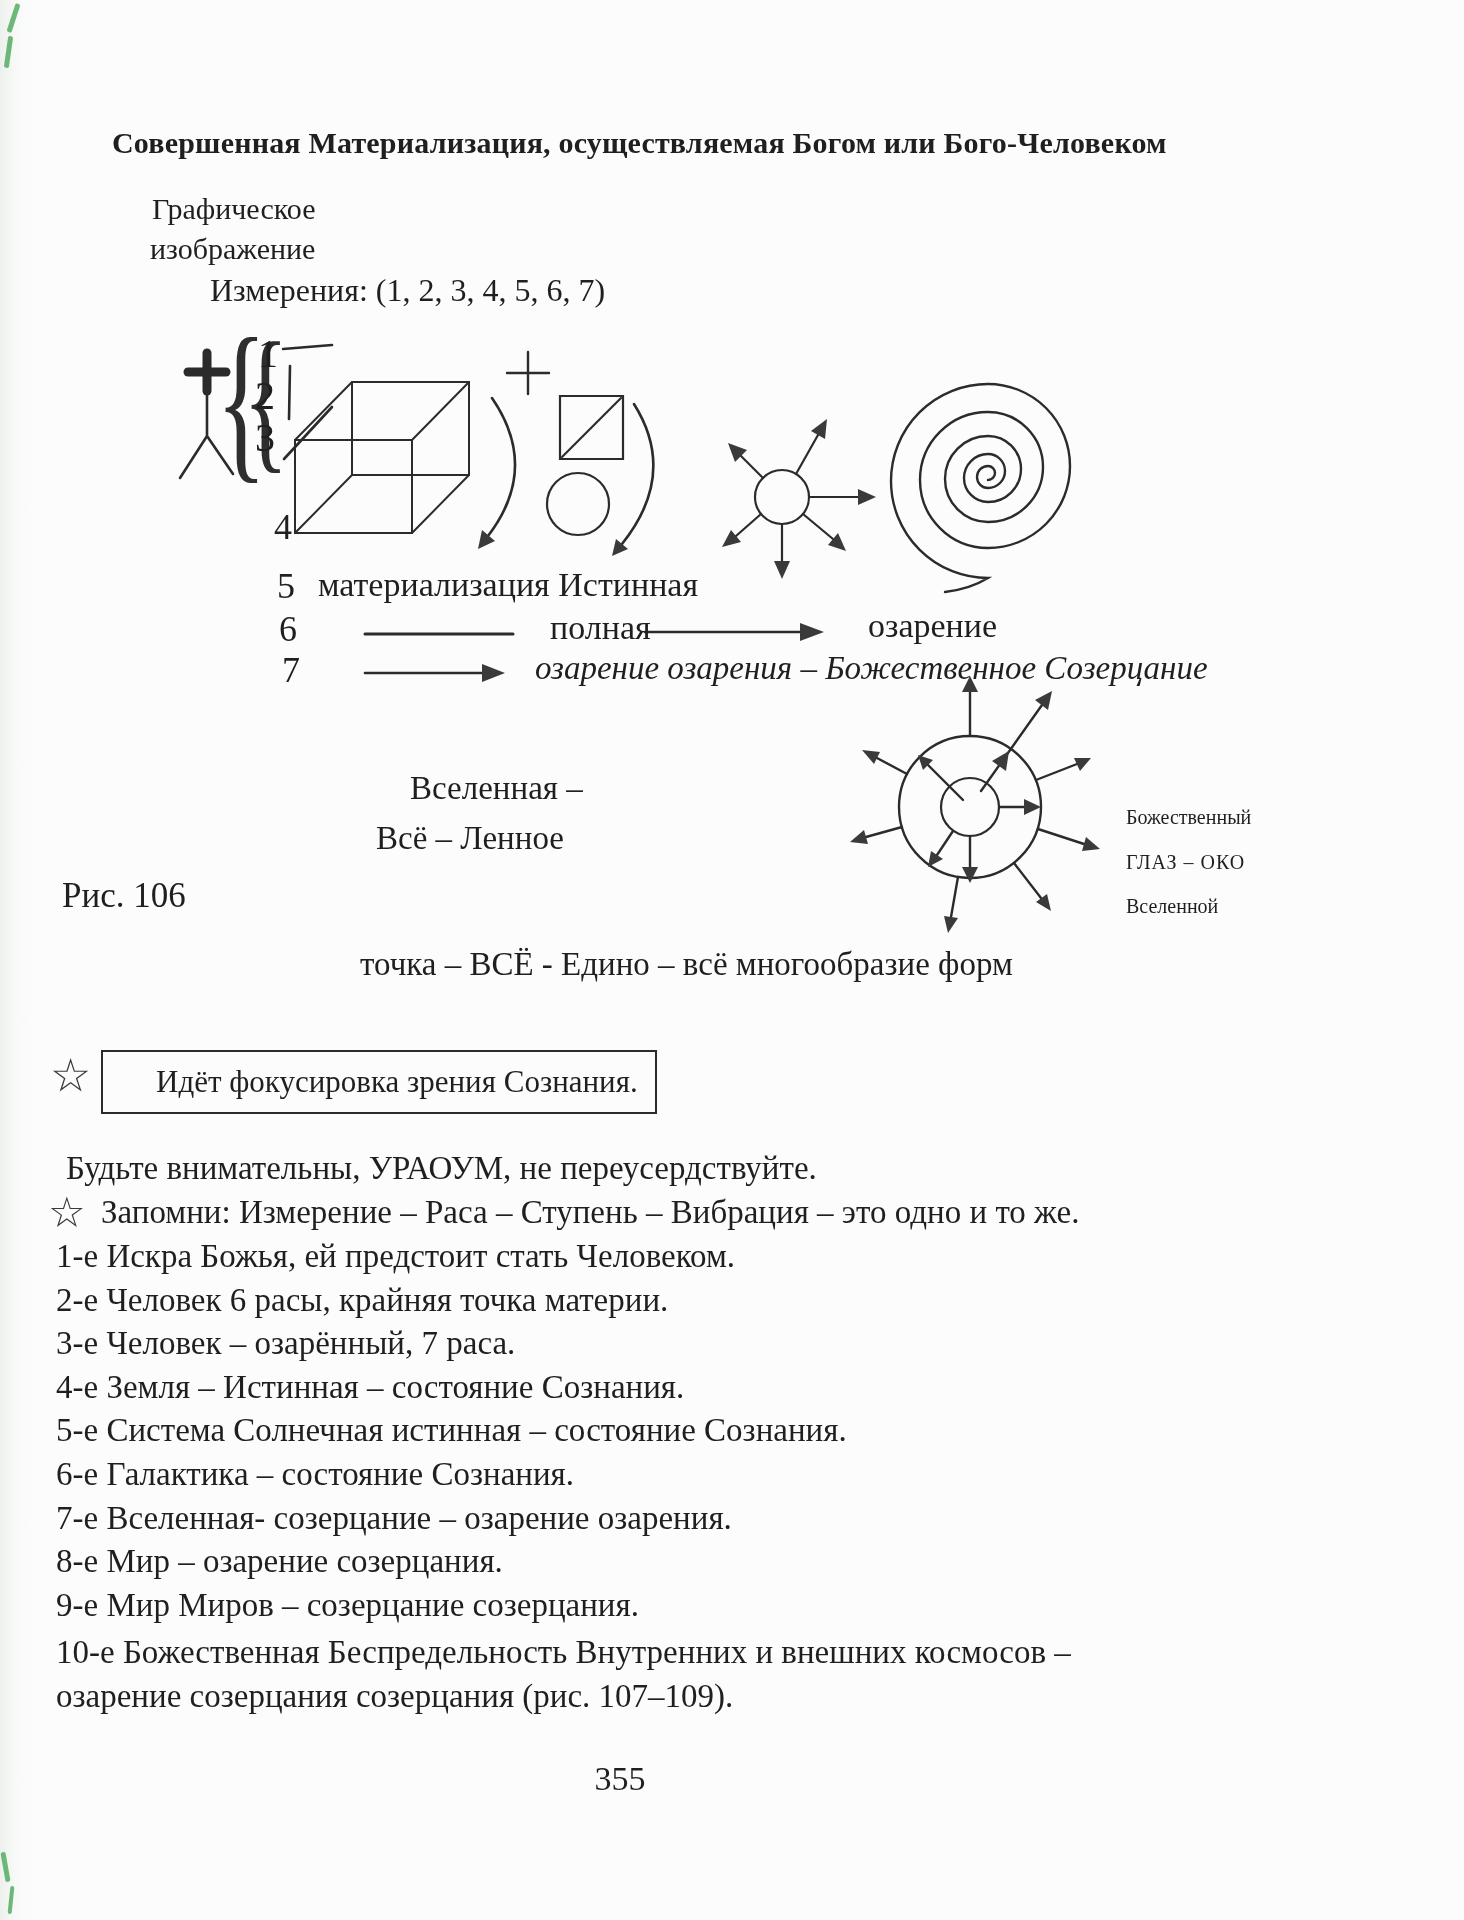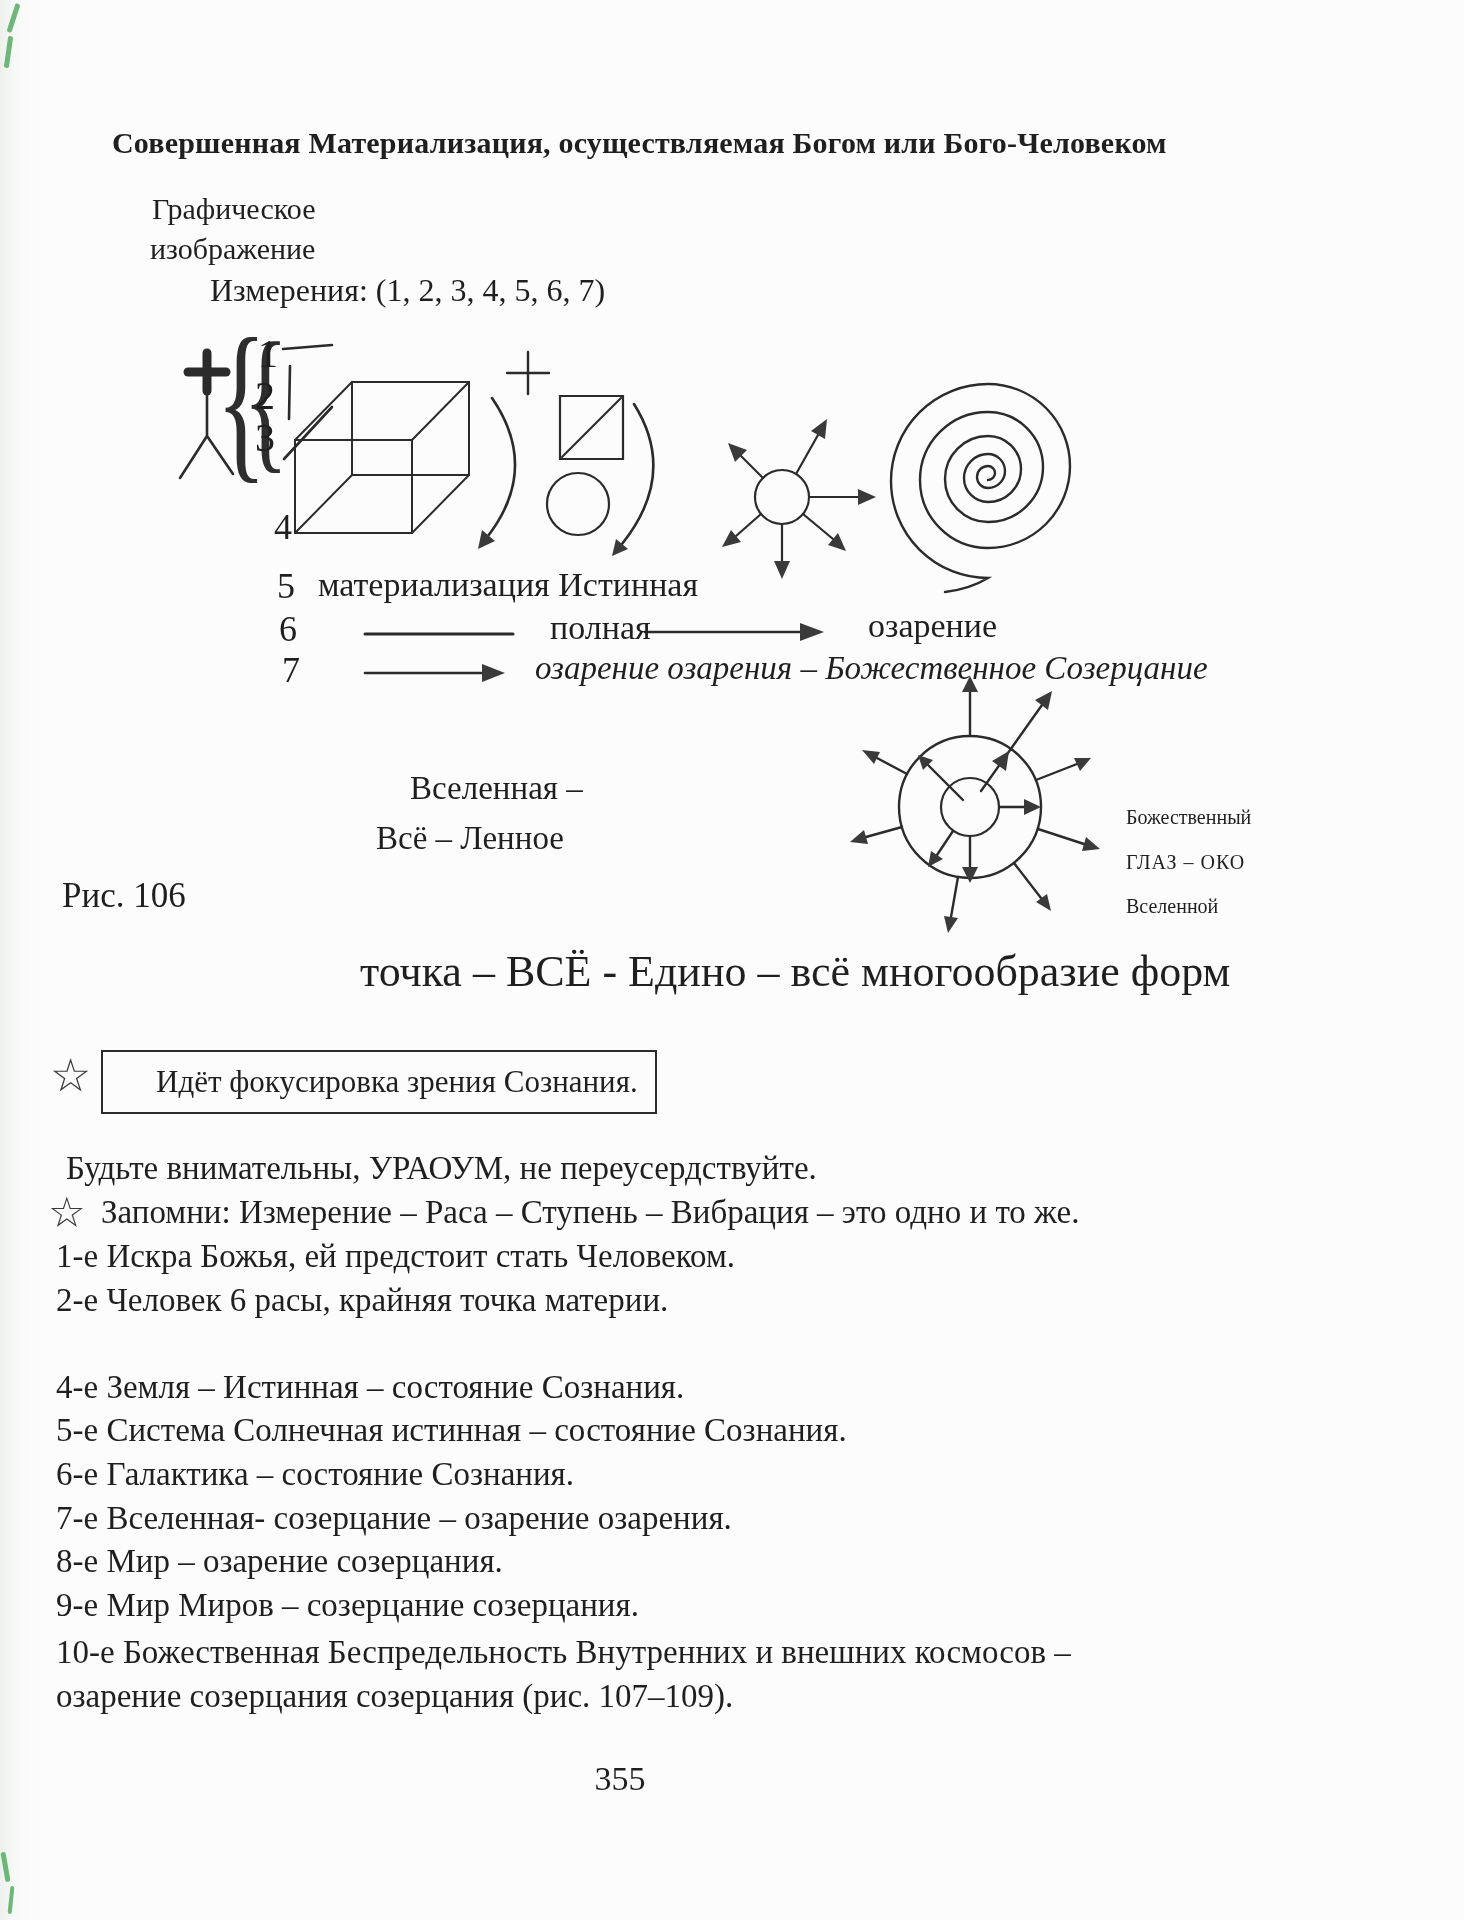--- a/index.html
+++ b/index.html
@@ -22,21 +22,21 @@
   .cap{font-size:30px;}
   .dim{font-size:32px;}
   .num123{font-size:40px;}
   .num4567{font-size:36px;}
   .row5{font-size:34px;}
   .row6{font-size:34px;}
   .row7{font-size:33px;}
   .uni{font-size:33px;}
   .fig{font-size:35px;}
   .eyelbl{font-size:20px;}
-  .point{font-size:44px;}
+  .point{font-size:33px;}
   .star{font-family:"DejaVu Sans", sans-serif;color:#3a3a3a;}
   .box{
     position:absolute;left:101px;top:1050px;width:512px;height:60px;
     border:2px solid #2b2b2b;display:flex;align-items:center;padding-left:40px;
   }
   .box span{font-size:31px;padding-left:13px;white-space:nowrap;}
   .body-line{font-size:33px;}
   .list-item{position:absolute;font-size:33px;white-space:nowrap;}
   .list-item.wrap{white-space:normal;width:1140px;line-height:44px;}
   .pageno{position:absolute;left:0;top:1760px;width:1240px;text-align:center;font-size:34px;}
@@ -225,20 +225,21 @@
   <div class="box">
     <span>Идёт фокусировка зрения Сознания.</span>
   </div>
 
   <div class="abs body-line" style="left:66px;top:1150px;">Будьте внимательны, УРАОУМ, не переусердствуйте.</div>
   <div class="abs star" style="left:48px;top:1188px;font-size:42px;">☆</div>
   <div class="abs body-line" style="left:101px;top:1194px;">Запомни: Измерение – Раса – Ступень – Вибрация – это одно и то же.</div>
 
   <div class="list-item" style="left:56px;top:1238px;">1-е Искра Божья, ей предстоит стать Человеком.</div>
   <div class="list-item" style="left:56px;top:1282px;">2-е Человек 6 расы, крайняя точка материи.</div>
+  <div class="list-item" style="left:56px;top:1325px;">3-е Человек – озарённый, 7 раса.</div>
   <div class="list-item" style="left:56px;top:1369px;">4-е Земля – Истинная – состояние Сознания.</div>
   <div class="list-item" style="left:56px;top:1412px;">5-е Система Солнечная истинная – состояние Сознания.</div>
   <div class="list-item" style="left:56px;top:1456px;">6-е Галактика – состояние Сознания.</div>
   <div class="list-item" style="left:56px;top:1500px;">7-е Вселенная- созерцание – озарение озарения.</div>
   <div class="list-item" style="left:56px;top:1543px;">8-е Мир – озарение созерцания.</div>
   <div class="list-item" style="left:56px;top:1587px;">9-е Мир Миров – созерцание созерцания.</div>
   <div class="list-item wrap" style="left:56px;top:1630px;">10-е Божественная Беспредельность Внутренних и внешних космосов – озарение созерцания созерцания (рис. 107–109).</div>
 
   <div class="pageno">355</div>
 </div>

